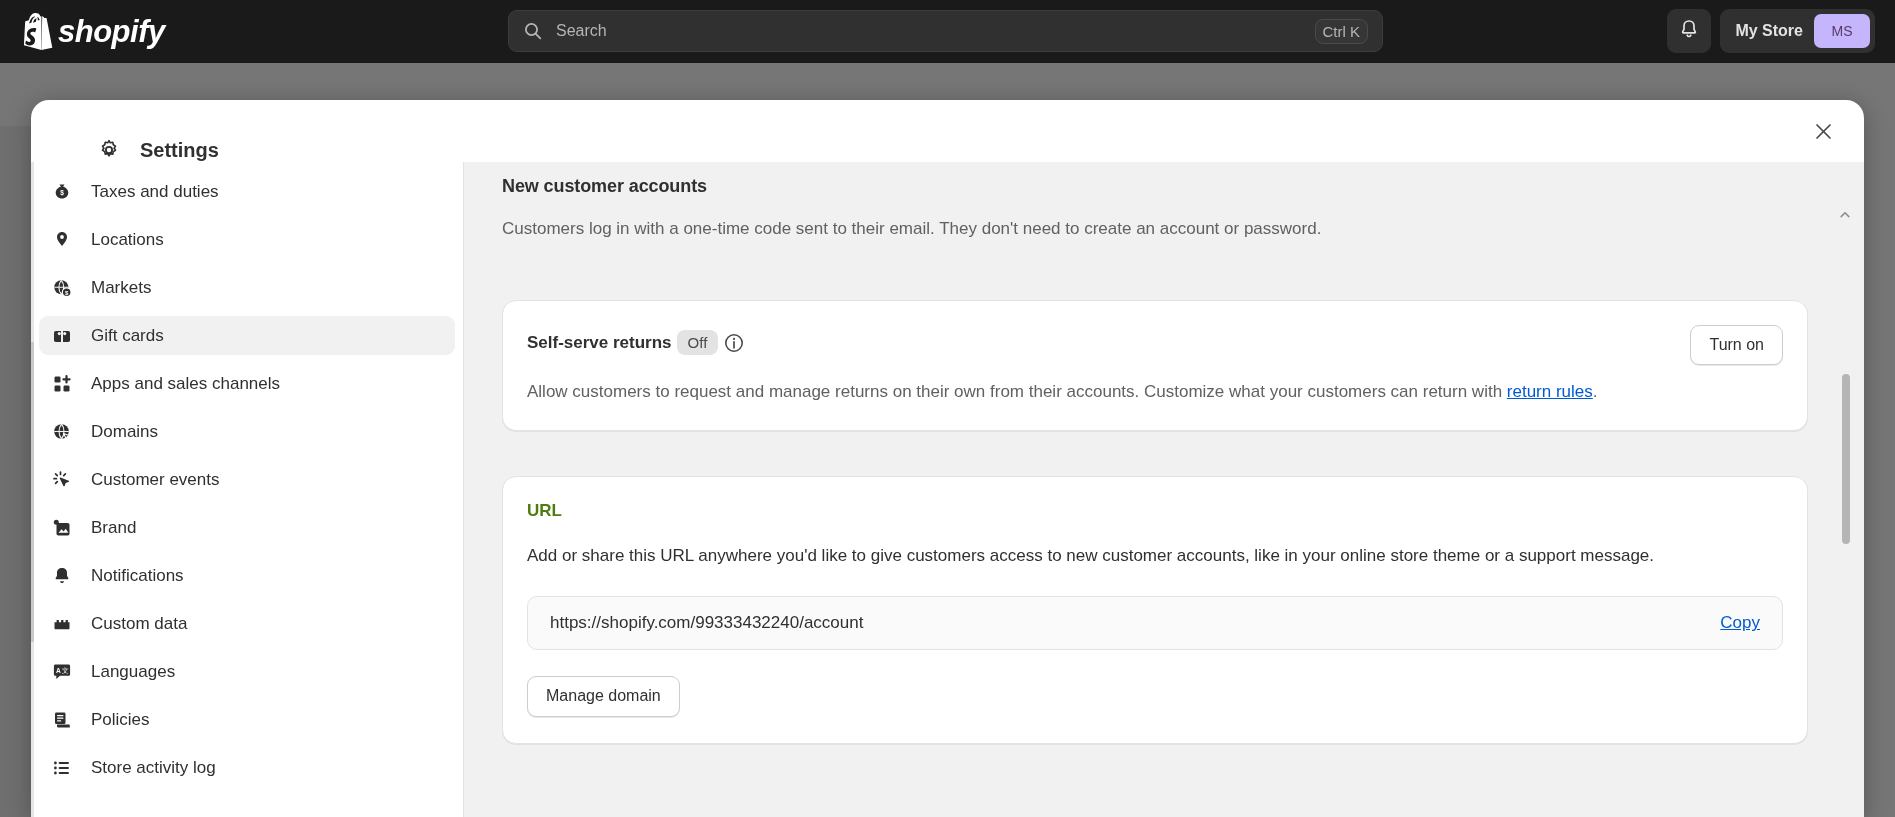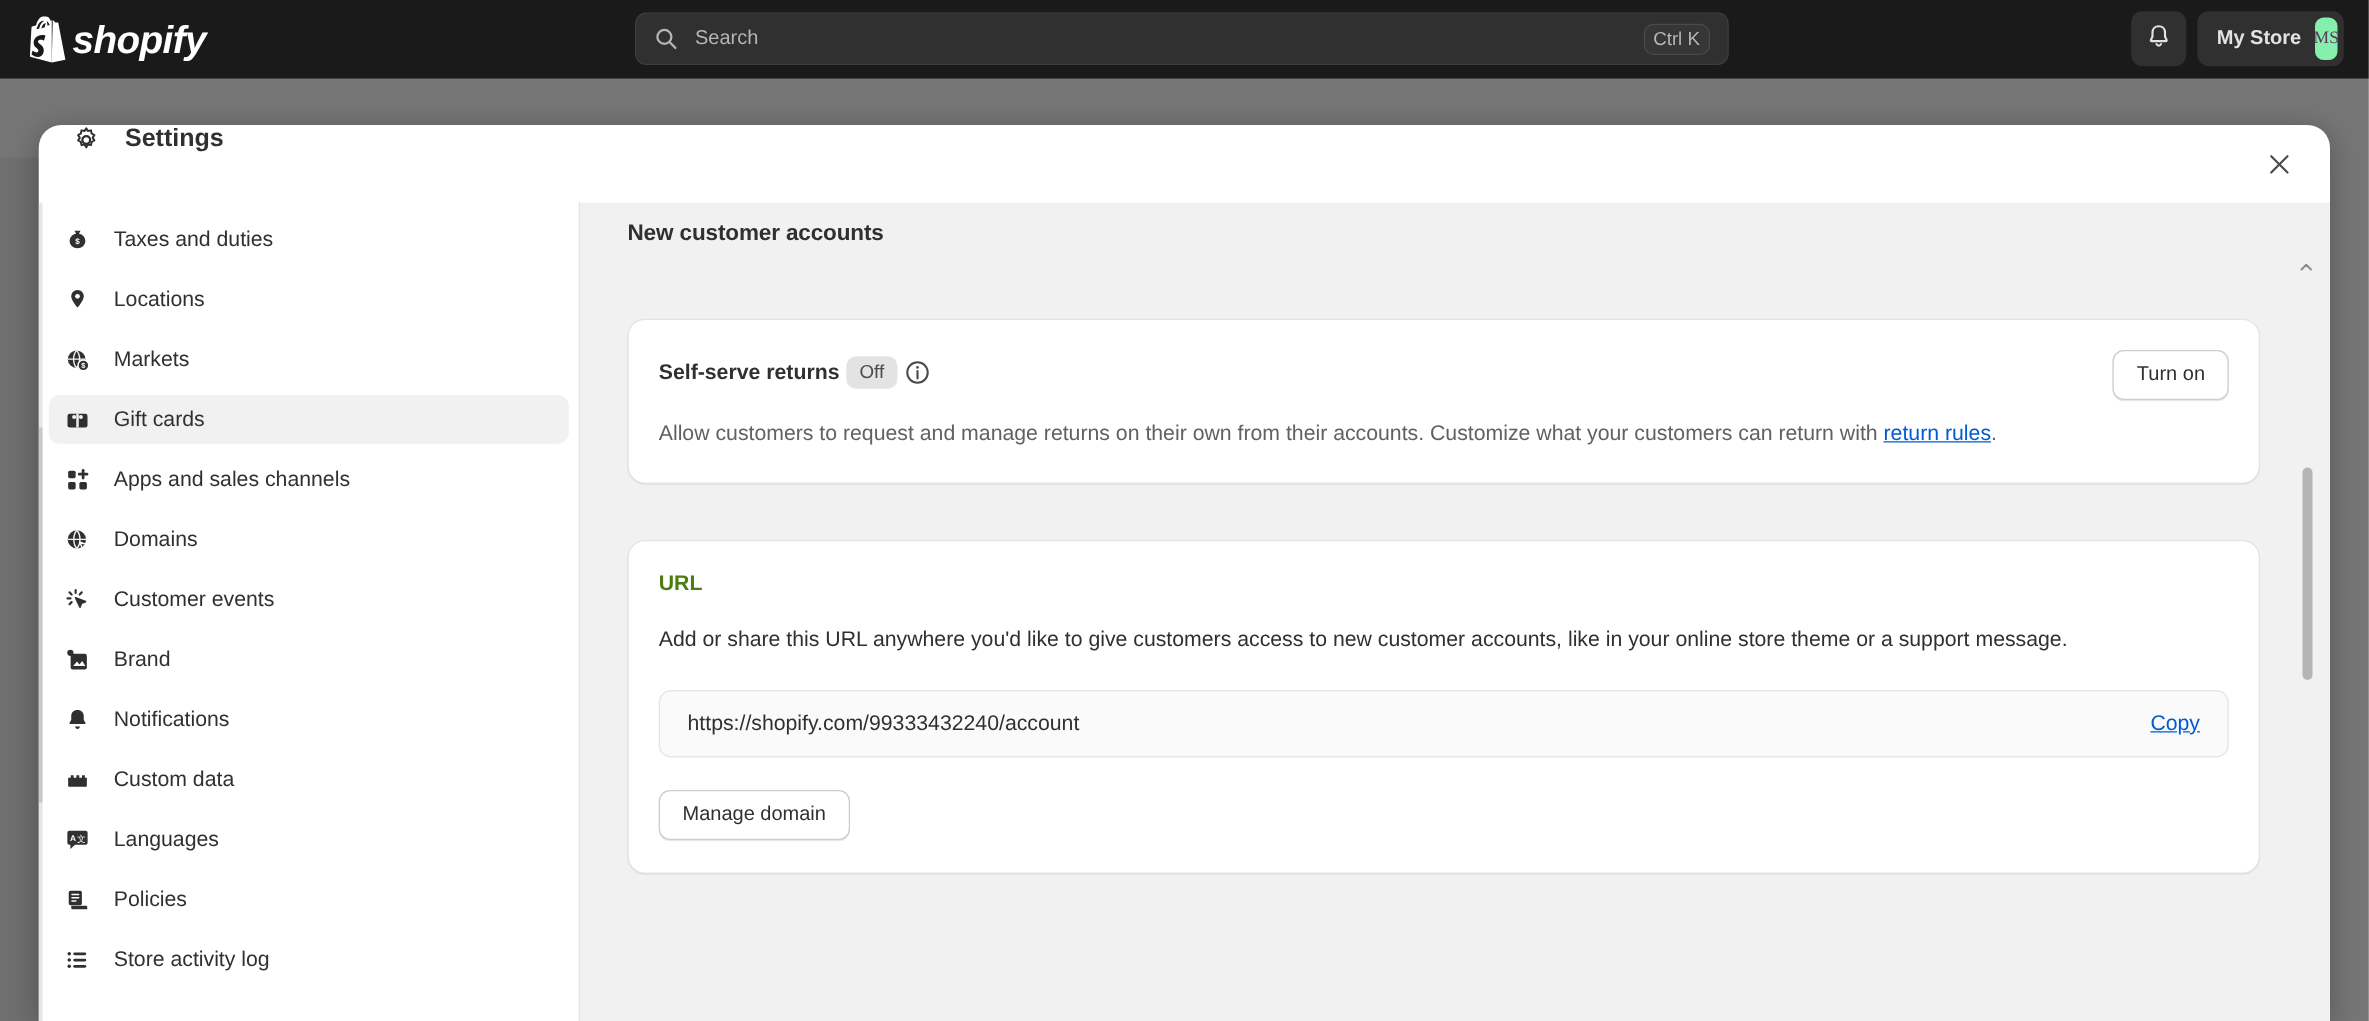--- a/index.html
+++ b/index.html
@@ -84,28 +84,27 @@
   .store-btn {
     height: 44px;
     background: #303030;
     border-radius: 9px;
     display: flex; align-items: center;
     padding: 0 5px 0 15px;
     gap: 11px;
   }
   .store-name { color: #e3e3e3; font-size: 16px; font-weight: bold; }
   .avatar {
-    width: 18px; height: 34px;
-    background: #86efac;
+    width: 56px; height: 34px;
+    background: #c4b5fd;
     border-radius: 7px;
     display: flex; align-items: center; justify-content: center;
     color: #5a3a63;
     font-size: 14px;
     font-weight: normal;
-    font-family: Liberation Serif, serif;
   }
 
   
   .backdrop {
     position: absolute;
     top: 63px; left: 0;
     width: 1895px; height: 754px;
     background: #767676;
     z-index: 1;
   }
@@ -127,23 +126,24 @@
     height: 717px;
     background: #ffffff;
     border-radius: 18px 18px 0 0;
     z-index: 10;
     overflow: hidden;
     box-shadow: 0 4px 24px rgba(0,0,0,.28);
   }
   .modal-header {
     height: 62px;
     display: flex;
-    align-items: flex-start;
+    align-items: flex-end;
     padding: 0 26px;
     position: relative;
+    margin-left: 40px;
   }
   .gear-icon { width: 24px; height: 24px; }
   .modal-title {
     font-size: 20px;
     font-weight: bold;
     color: #303030;
     margin-left: 19px;
   }
   .close-btn {
     position: absolute;
@@ -562,20 +562,21 @@
             </svg>
         </span>
         <span class="nav-label">Store activity log</span>
       </div>
     </div>
 
     <div class="content">
       <div class="content-inner">
 
         <div class="section-title">New customer accounts</div>
+        <div class="section-desc">Customers log in with a one-time code sent to their email. They don't need to create an account or password.</div>
 
         <div class="card returns">
           <div class="card-row">
             <div class="card-title-line">
               <span class="card-title">Self-serve returns</span>
               <span class="badge">Off</span>
               <span class="info-icon">
                 <svg width="22" height="22" viewBox="0 0 22 22" fill="none">
                   <circle cx="11" cy="11" r="8.2" stroke="#4a4a4a" stroke-width="1.6"></circle>
                   <circle cx="11" cy="6.9" r="1.05" fill="#4a4a4a"></circle>

